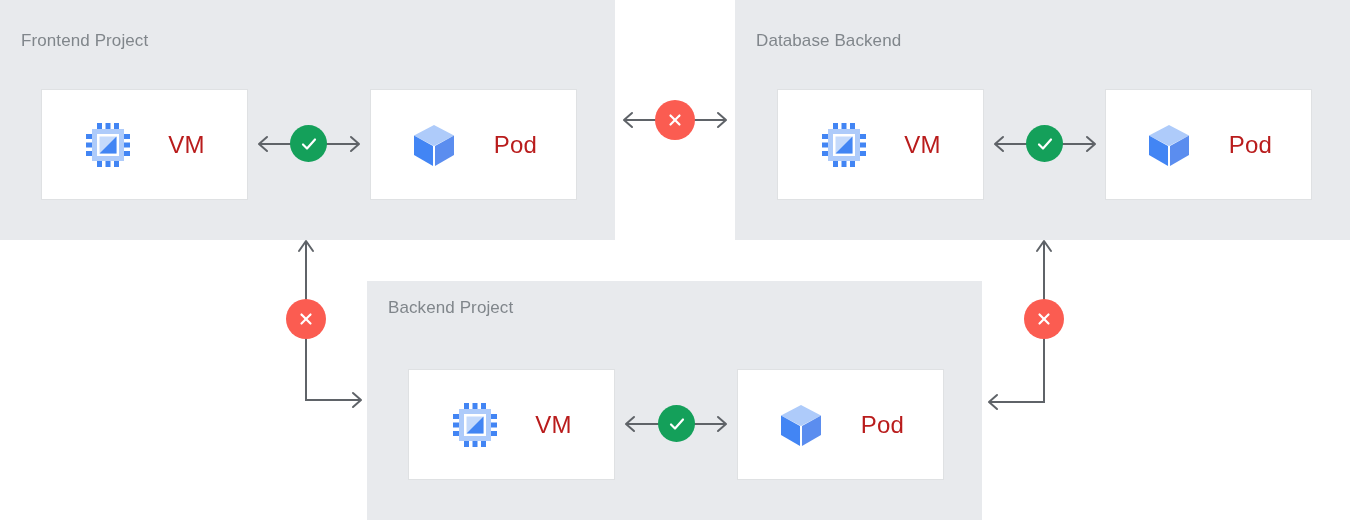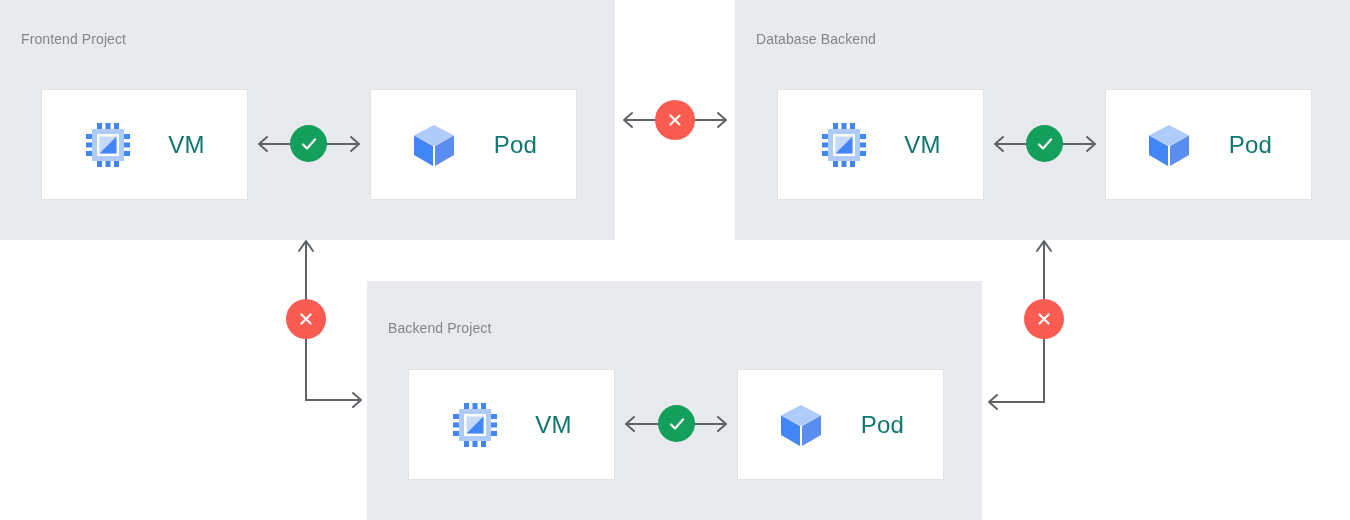--- a/index.html
+++ b/index.html
@@ -17,42 +17,42 @@
     background: #ffffff;
     overflow: hidden;
   }
   .project-panel {
     position: absolute;
     background: #e8eaed;
     box-sizing: border-box;
   }
   .project-title {
     position: absolute;
-    font-size: 14px;
+    font-size: 17px;
     color: #80868b;
     letter-spacing: 0.1px;
     white-space: nowrap;
   }
   .resource-card {
     position: absolute;
     background: #ffffff;
     border: 1px solid #dfe1e3;
     box-sizing: border-box;
     display: flex;
     align-items: center;
     justify-content: center;
   }
   .card-inner {
     display: flex;
     align-items: center;
     gap: 14px;
   }
   .card-label {
     font-size: 24px;
-    color: #0f766e;
+    color: #b91c1c;
     letter-spacing: 0.2px;
     line-height: 1;
     margin-left: 22px;
   }
   .icon-box {
     width: 48px;
     height: 48px;
     display: block;
     flex: 0 0 auto;
   }
@@ -183,21 +183,21 @@
     <polyline points="103,3 111,10 103,17" fill="none" stroke="#5f6368" stroke-width="2" stroke-linecap="round" stroke-linejoin="round"></polyline>
   </svg>
   <div class="status-badge badge-ok" style="left:1026px; top:125px; width:37px; height:37px;">
     <svg width="20" height="20" viewBox="0 0 20 20" aria-hidden="true">
       <polyline points="4,10.5 8,14.5 16,5.5" fill="none" stroke="#ffffff" stroke-width="2.2" stroke-linecap="round" stroke-linejoin="round"></polyline>
     </svg>
   </div>
 
   <div class="project-panel" style="left:367px; top:281px; width:615px; height:239px;">
   </div>
-  <div class="project-title" style="left:388px; top:320px;">Backend Project</div>
+  <div class="project-title" style="left:388px; top:298px;">Backend Project</div>
 
   <div class="resource-card" style="left:408px; top:369px; width:207px; height:111px;">
     <div class="card-inner">
       <span class="icon-box">
         <svg viewBox="0 0 48 48" width="48" height="48" aria-hidden="true">
           <g fill="#4285f4">
             <rect x="13" y="2" width="5" height="7"></rect>
             <rect x="21.5" y="2" width="5" height="7"></rect>
             <rect x="30" y="2" width="5" height="7"></rect>
             <rect x="13" y="39" width="5" height="7"></rect>

